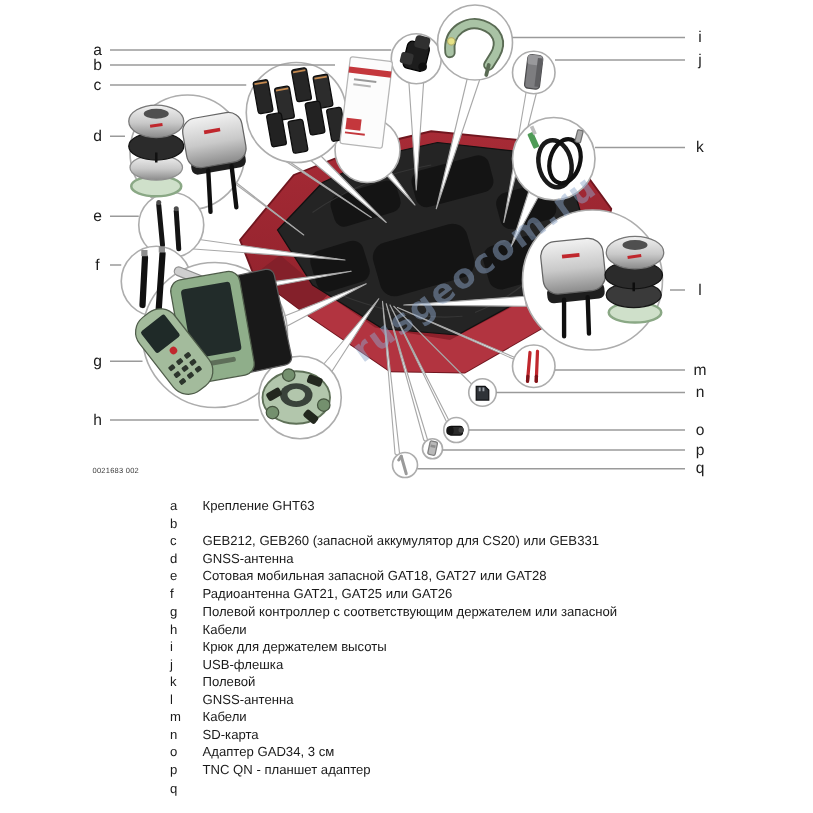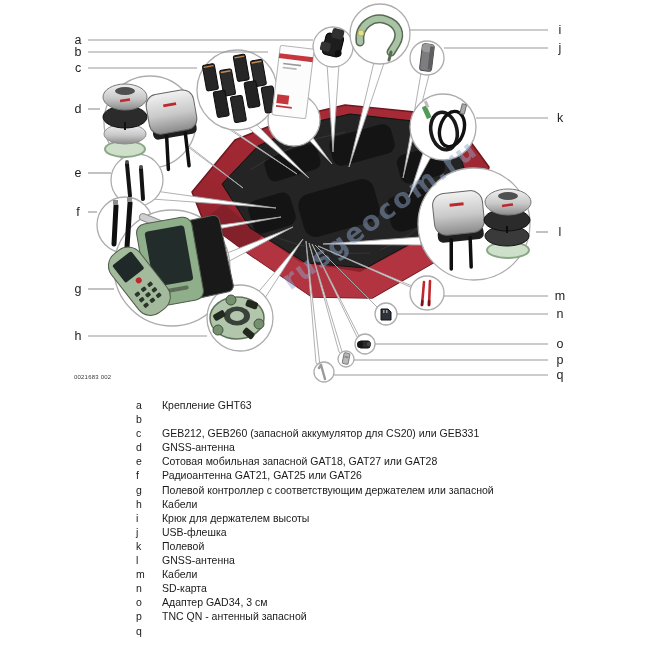--- a/index.html
+++ b/index.html
@@ -371,19 +371,19 @@
       <div class="legend-row">
         <span class="legend-letter">n</span>
         <span class="legend-text">SD-карта</span>
       </div>
       <div class="legend-row">
         <span class="legend-letter">o</span>
         <span class="legend-text">Адаптер GAD34, 3 см</span>
       </div>
       <div class="legend-row">
         <span class="legend-letter">p</span>
-        <span class="legend-text">TNC QN - антенный запасной</span>
+        <span class="legend-text">TNC QN - планшет адаптер</span>
       </div>
       <div class="legend-row">
         <span class="legend-letter">q</span>
       </div>
     </div>
 </div>
 
 </body></html>

